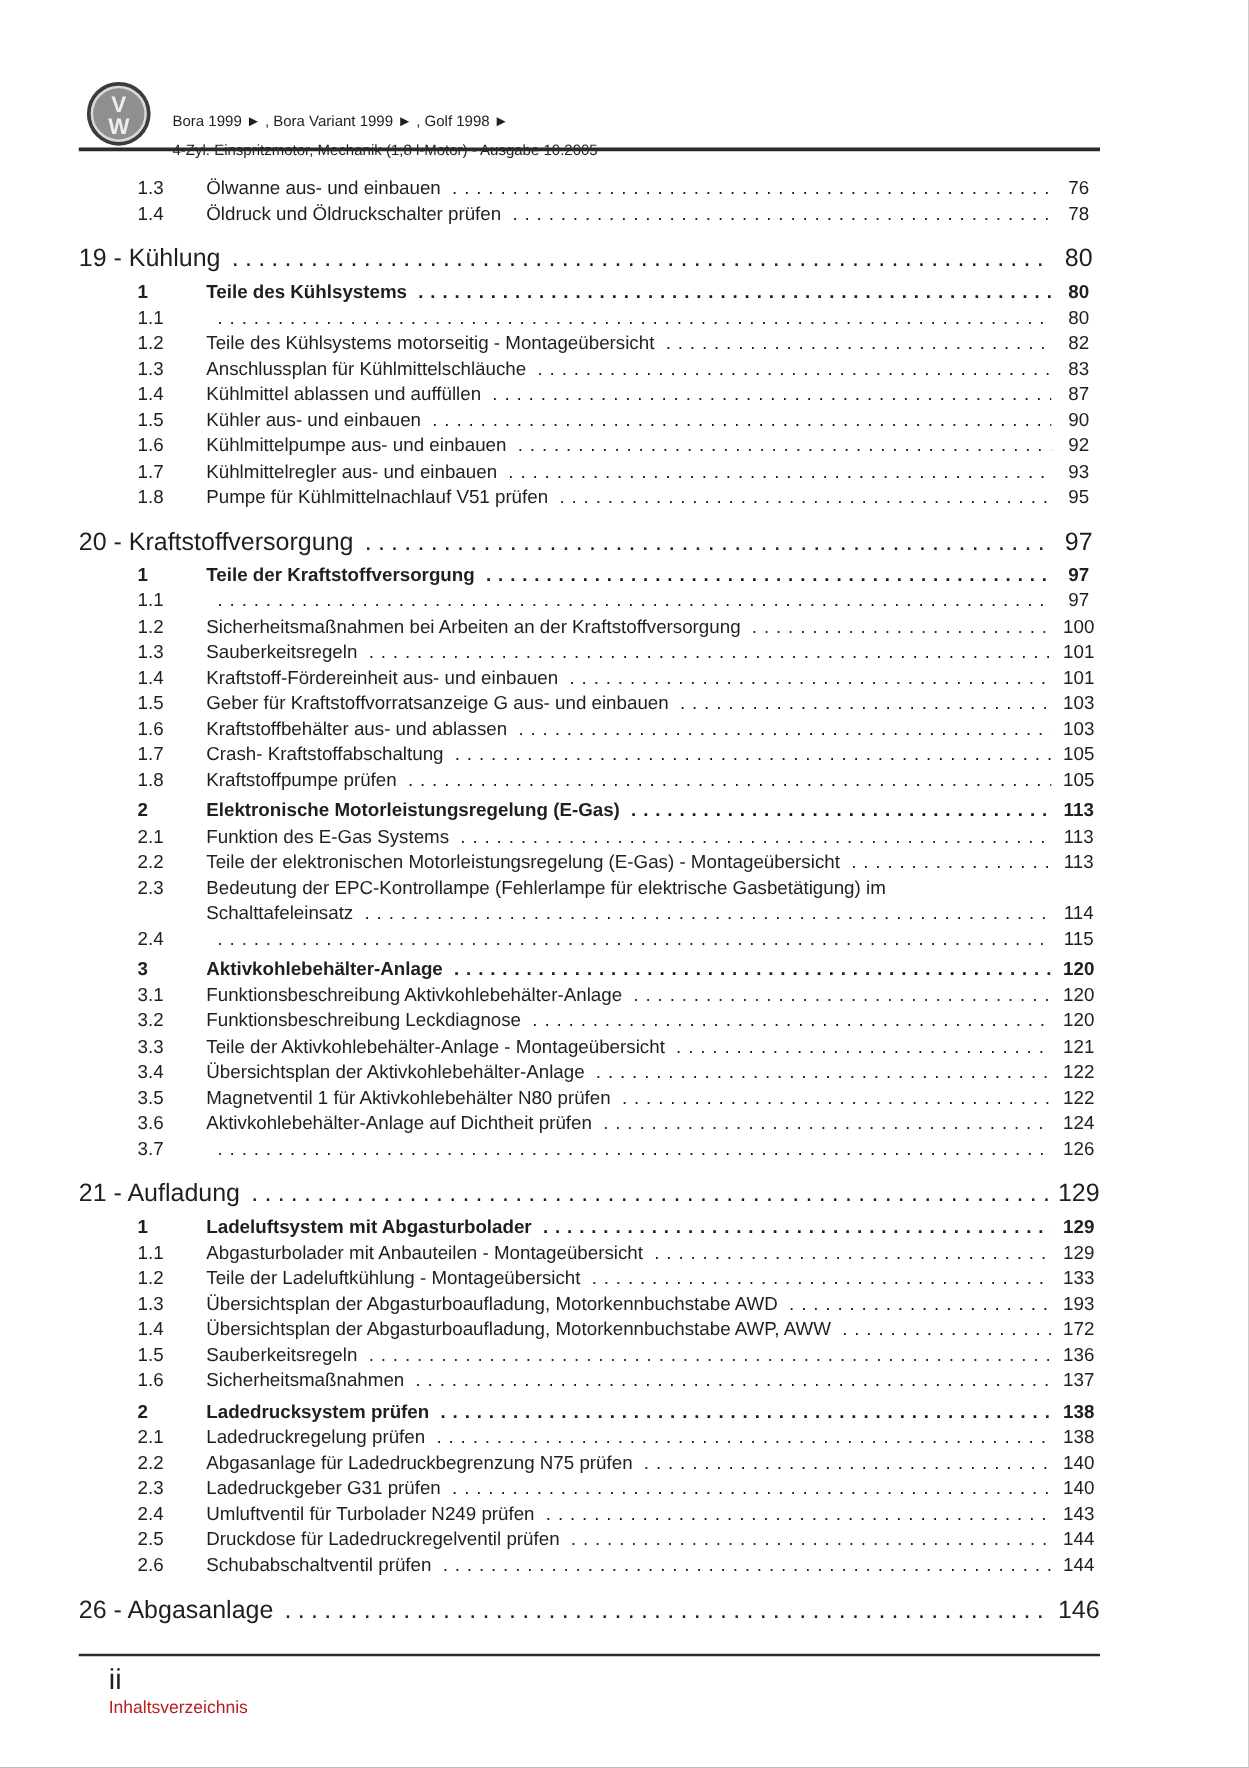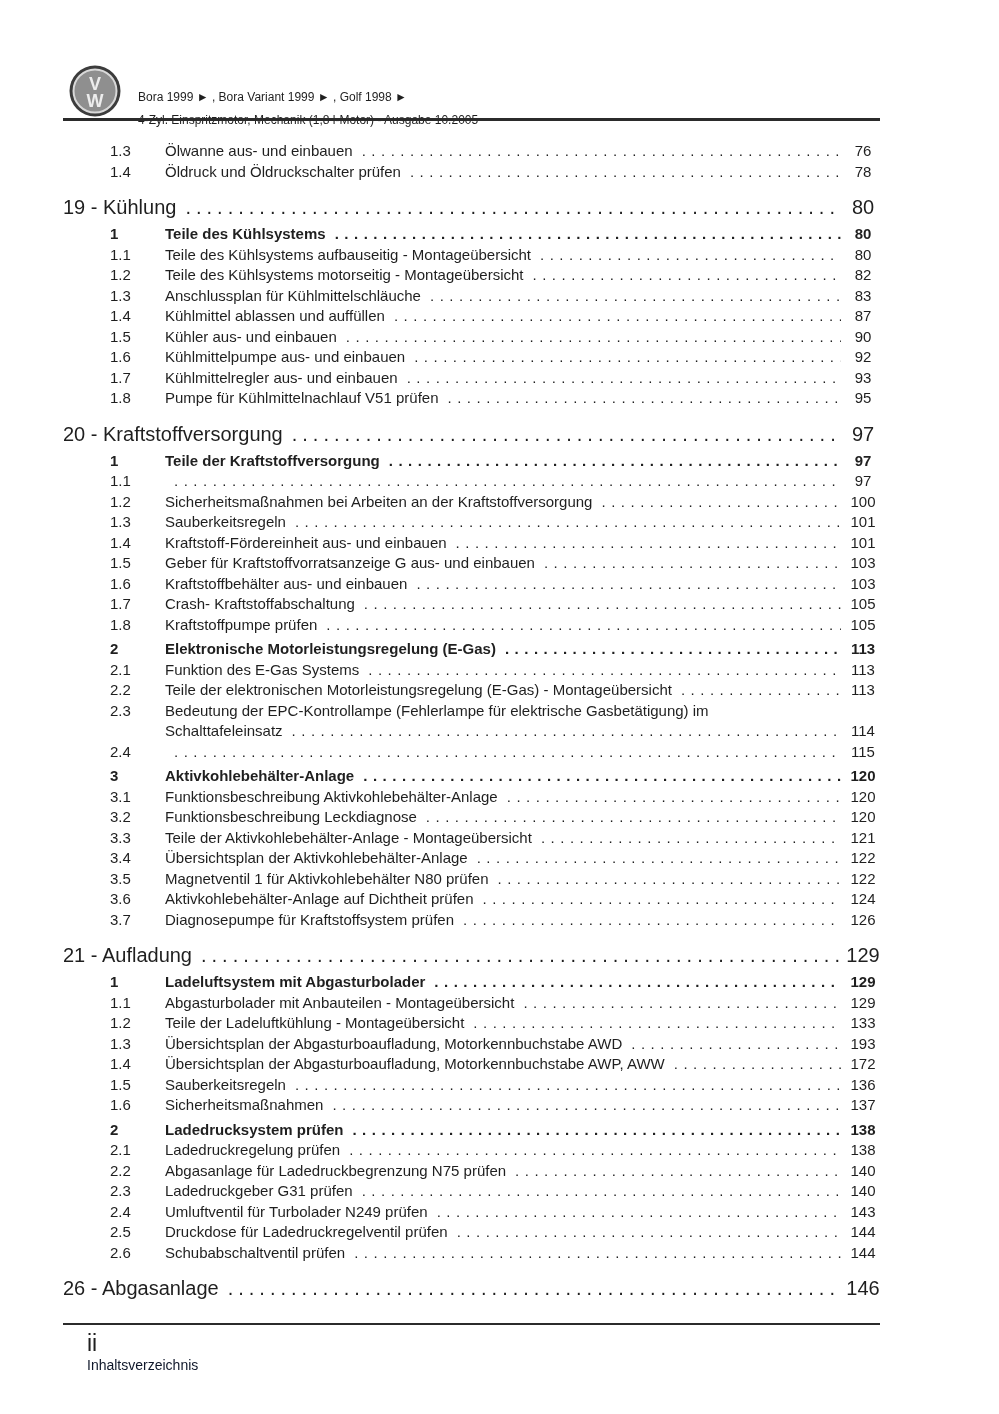--- a/index.html
+++ b/index.html
@@ -44,21 +44,21 @@
   }
   .chapter .dots{letter-spacing:5px;}
   .pagenum{flex:0 0 auto;min-width:34px;text-align:center;}
   
   .footer{
     position:absolute;left:63px;right:119px;top:1323px;
     border-top:2.5px solid #2b2b2b;
   }
   .footer-inner{display:flex;align-items:baseline;padding-top:5px;flex-direction:column;}
   .footer-page{font-size:23px;font-weight:normal;}
-  .footer-label{font-size:14px;margin-left:24px;color:#0f172a;}
+  .footer-label{font-size:14px;margin-left:24px;color:#b91c1c;}
 </style>
 </head>
 <body>
 
 <div class="page">
 
   <div class="logo-wrap">
     <svg width="52" height="52" viewBox="0 0 52 52" aria-hidden="true">
       <circle cx="26" cy="26" r="25.5" fill="#3c3c3c"></circle>
       <circle cx="26" cy="26" r="21.5" fill="#8f8f8f" stroke="#d9d9d9" stroke-width="2"></circle>
@@ -91,21 +91,20 @@
         <span class="pagenum">80</span>
       </div>
       <div class="row section">
         <span class="num">1</span>
         <span class="title">Teile des Kühlsystems</span>
         <span class="dots">....................................................................................................................................................................................................................................................................</span>
         <span class="pagenum">80</span>
       </div>
       <div class="row subsection">
         <span class="num">1.1</span>
-        <span class="title">Teile des Kühlsystems aufbauseitig - Montageübersicht</span>
         <span class="dots">....................................................................................................................................................................................................................................................................</span>
         <span class="pagenum">80</span>
       </div>
       <div class="row subsection">
         <span class="num">1.2</span>
         <span class="title">Teile des Kühlsystems motorseitig - Montageübersicht</span>
         <span class="dots">....................................................................................................................................................................................................................................................................</span>
         <span class="pagenum">82</span>
       </div>
       <div class="row subsection">
@@ -179,21 +178,21 @@
         <span class="pagenum">101</span>
       </div>
       <div class="row subsection">
         <span class="num">1.5</span>
         <span class="title">Geber für Kraftstoffvorratsanzeige G aus- und einbauen</span>
         <span class="dots">....................................................................................................................................................................................................................................................................</span>
         <span class="pagenum">103</span>
       </div>
       <div class="row subsection">
         <span class="num">1.6</span>
-        <span class="title">Kraftstoffbehälter aus- und einbauen</span>
+        <span class="title">Kraftstoffbehälter aus- und ablassen</span>
         <span class="dots">....................................................................................................................................................................................................................................................................</span>
         <span class="pagenum">103</span>
       </div>
       <div class="row subsection">
         <span class="num">1.7</span>
         <span class="title">Crash- Kraftstoffabschaltung</span>
         <span class="dots">....................................................................................................................................................................................................................................................................</span>
         <span class="pagenum">105</span>
       </div>
       <div class="row subsection">
@@ -272,21 +271,20 @@
         <span class="pagenum">122</span>
       </div>
       <div class="row subsection">
         <span class="num">3.6</span>
         <span class="title">Aktivkohlebehälter-Anlage auf Dichtheit prüfen</span>
         <span class="dots">....................................................................................................................................................................................................................................................................</span>
         <span class="pagenum">124</span>
       </div>
       <div class="row subsection">
         <span class="num">3.7</span>
-        <span class="title">Diagnosepumpe für Kraftstoffsystem prüfen</span>
         <span class="dots">....................................................................................................................................................................................................................................................................</span>
         <span class="pagenum">126</span>
       </div>
       <div class="row chapter">
         <span class="title">21 - Aufladung</span>
         <span class="dots">....................................................................................................................................................................................................................................................................</span>
         <span class="pagenum">129</span>
       </div>
       <div class="row section">
         <span class="num">1</span>

